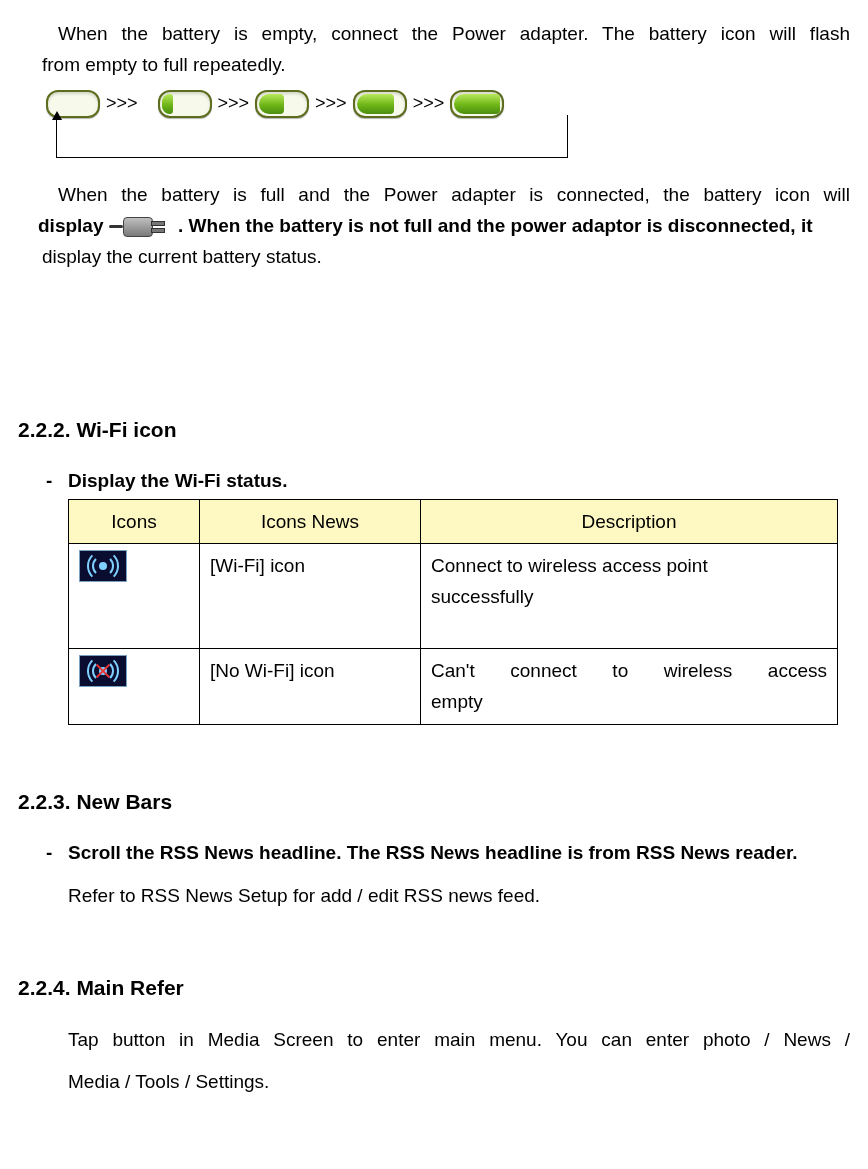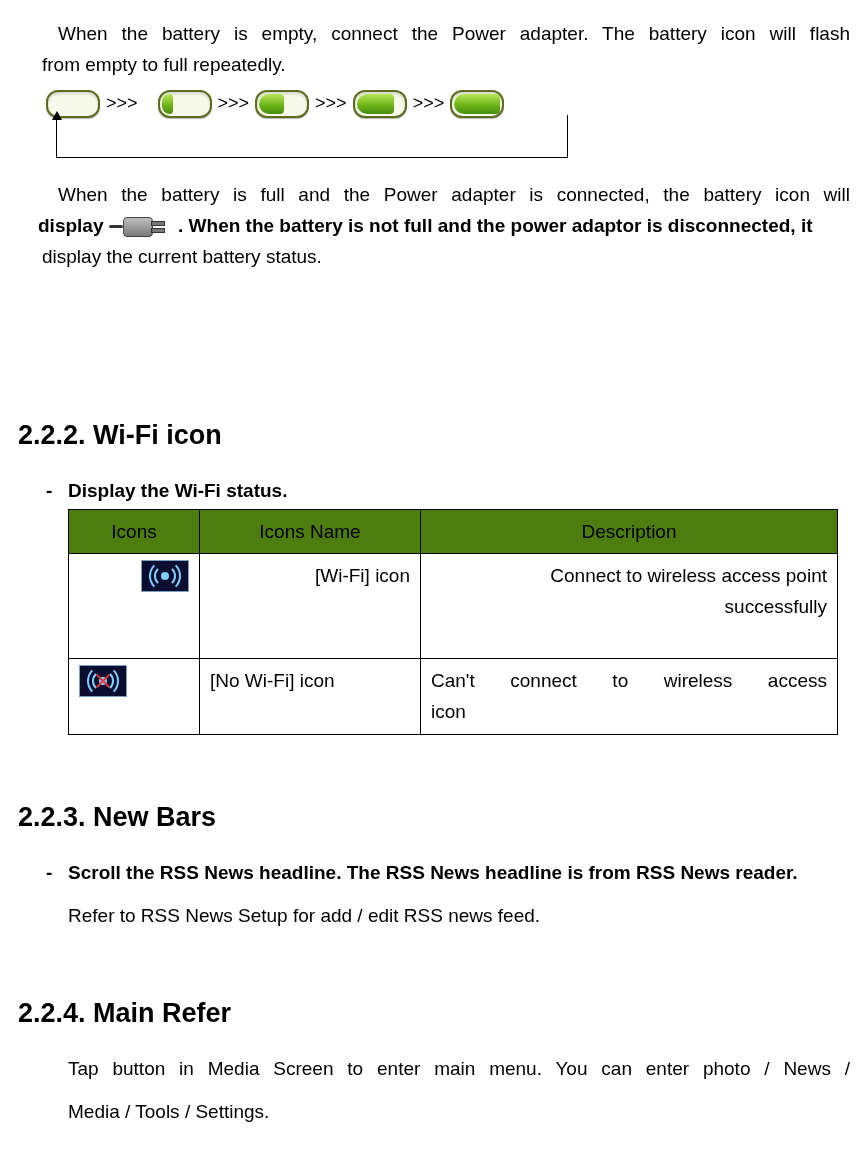--- a/index.html
+++ b/index.html
@@ -15,21 +15,21 @@
     text-align: justify;
     margin-left: 24px;
   }
   .para-justify-wide {
     text-align: justify;
     text-align-last: justify;
     margin-left: 40px;
   }
   .heading {
     font-weight: bold;
-    font-size: 27px;
+    font-size: 21px;
     margin: 60px 0 18px 0;
   }
   .heading-first {
     margin-top: 140px;
   }
   .bullet-line {
     margin-left: 28px;
     font-weight: bold;
   }
   .bullet-dash {
@@ -157,21 +157,21 @@
     margin-left: 50px;
     margin-top: 2px;
   }
   table.wifi th, table.wifi td {
     border: 1px solid #000;
     padding: 6px 10px;
     vertical-align: top;
     font-size: 19px;
   }
   table.wifi th {
-    background: #4d7c0f;
+    background: #fef9c3;
     font-weight: normal;
     text-align: center;
   }
   .col-icons { width: 110px; }
   .col-name  { width: 200px; }
   .wifi-icon {
     display: inline-block;
     width: 46px; height: 30px;
     background: #0a0d2f;
     border: 1px solid #7aa0c4;
@@ -201,21 +201,21 @@
     width: 18px; height: 2px;
     background: #e33;
     top: 50%; left: 50%;
   }
   .wifi-icon .cross1 { transform: translate(-50%,-50%) rotate(45deg); }
   .wifi-icon .cross2 { transform: translate(-50%,-50%) rotate(-45deg); }
   .desc-justify {
     text-align: justify;
     text-align-last: justify;
   }
-  .tall-row td { height: 92px; text-align: right; }
+  .tall-row td { height: 92px; }
 </style>
 </head>
 <body>
 
 <div class="para-justify-wide">When the battery is empty, connect the Power adapter. The battery icon will flash</div>
 <div class="para">from empty to full repeatedly.</div>
 
 <div class="battery-seq">
   <div class="battery-row">
     <span class="battery">
@@ -255,21 +255,21 @@
 
 <div class="heading heading-first">2.2.2. Wi-Fi icon</div>
 <div class="bullet-line">
   <span class="bullet-dash">-</span><span>Display the Wi-Fi status.</span>
 </div>
 
 <table class="wifi">
   <tbody>
       <tr>
     <th class="col-icons">Icons</th>
-    <th class="col-name">Icons Name</th>
+    <th class="col-name">Icons News</th>
     <th>Description</th>
   </tr>
   <tr class="tall-row">
     <td>
       <span class="wifi-icon">
         <span class="arc a2"></span><span class="arc a1"></span><span class="dot"></span>
       </span>
     </td>
     <td>[Wi-Fi] icon</td>
     <td>
@@ -280,21 +280,21 @@
   <tr>
     <td>
       <span class="wifi-icon">
         <span class="arc a2"></span><span class="arc a1"></span><span class="dot"></span>
         <span class="cross1"></span><span class="cross2"></span>
       </span>
     </td>
     <td>[No Wi-Fi] icon</td>
     <td>
       <div class="desc-justify">Can't connect to wireless access</div>
-      <div>icon</div>
+      <div>empty</div>
     </td>
   </tr>
 </tbody>
   </table>
 
 <div class="heading">2.2.3. New Bars</div>
 <div class="bullet-line">
   <span class="bullet-dash">-</span><span>Scroll the RSS News headline. The RSS News headline is from RSS News reader.</span>
 </div>
 <div class="indent-block-text">Refer to RSS News Setup for add / edit RSS news feed.</div>

